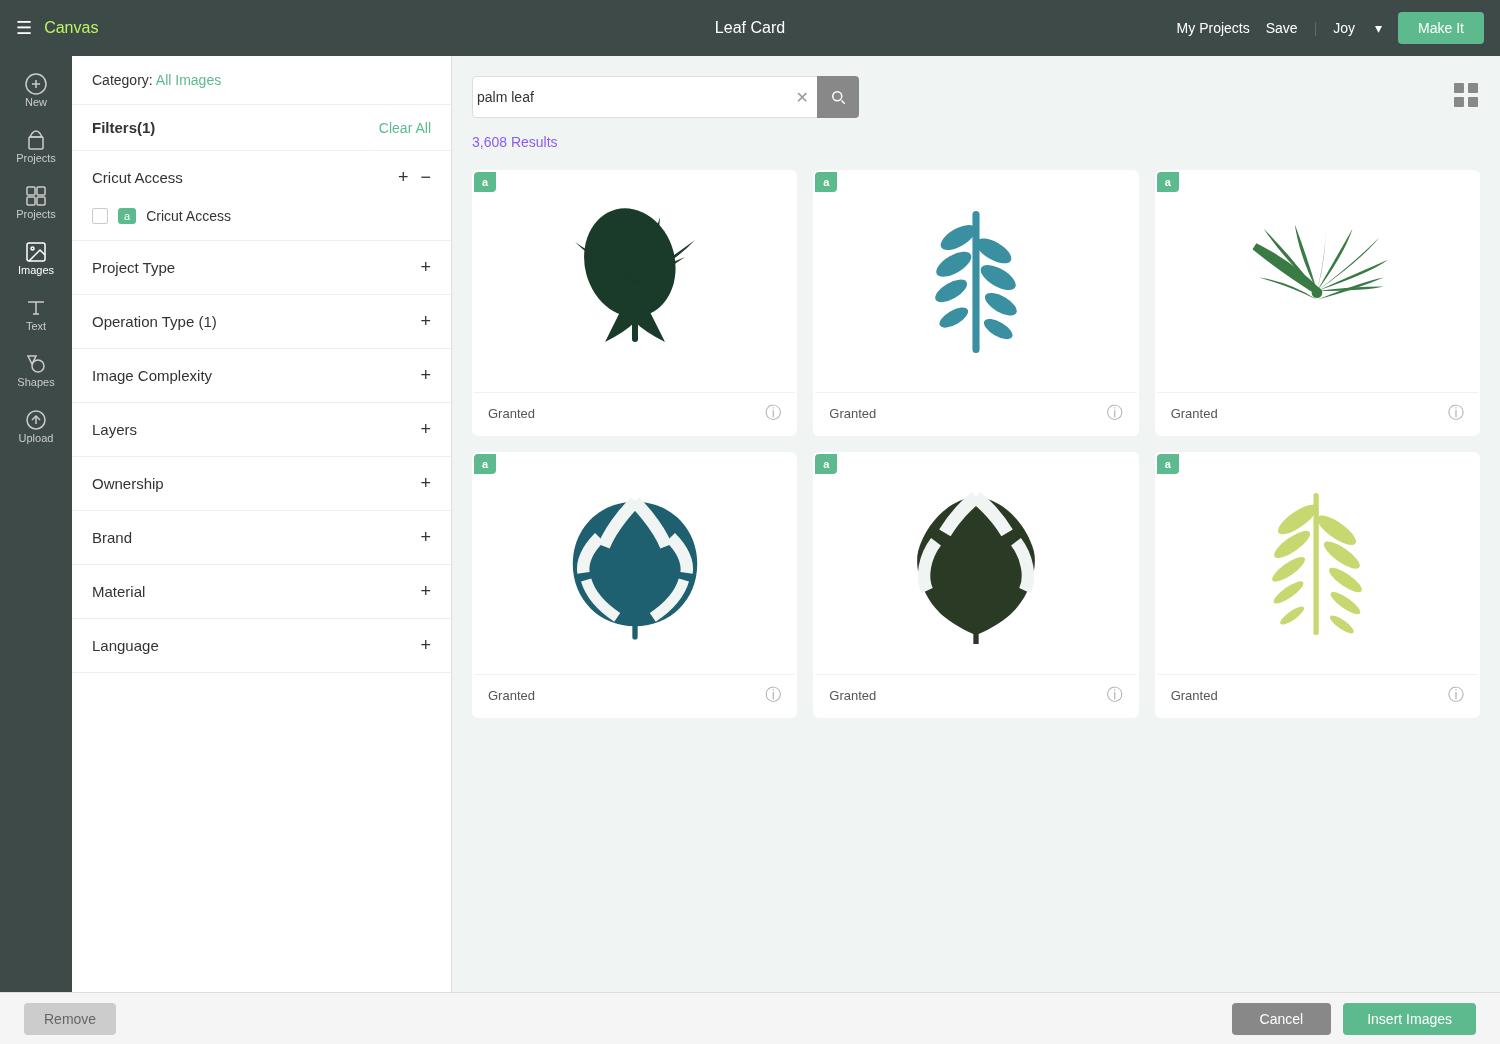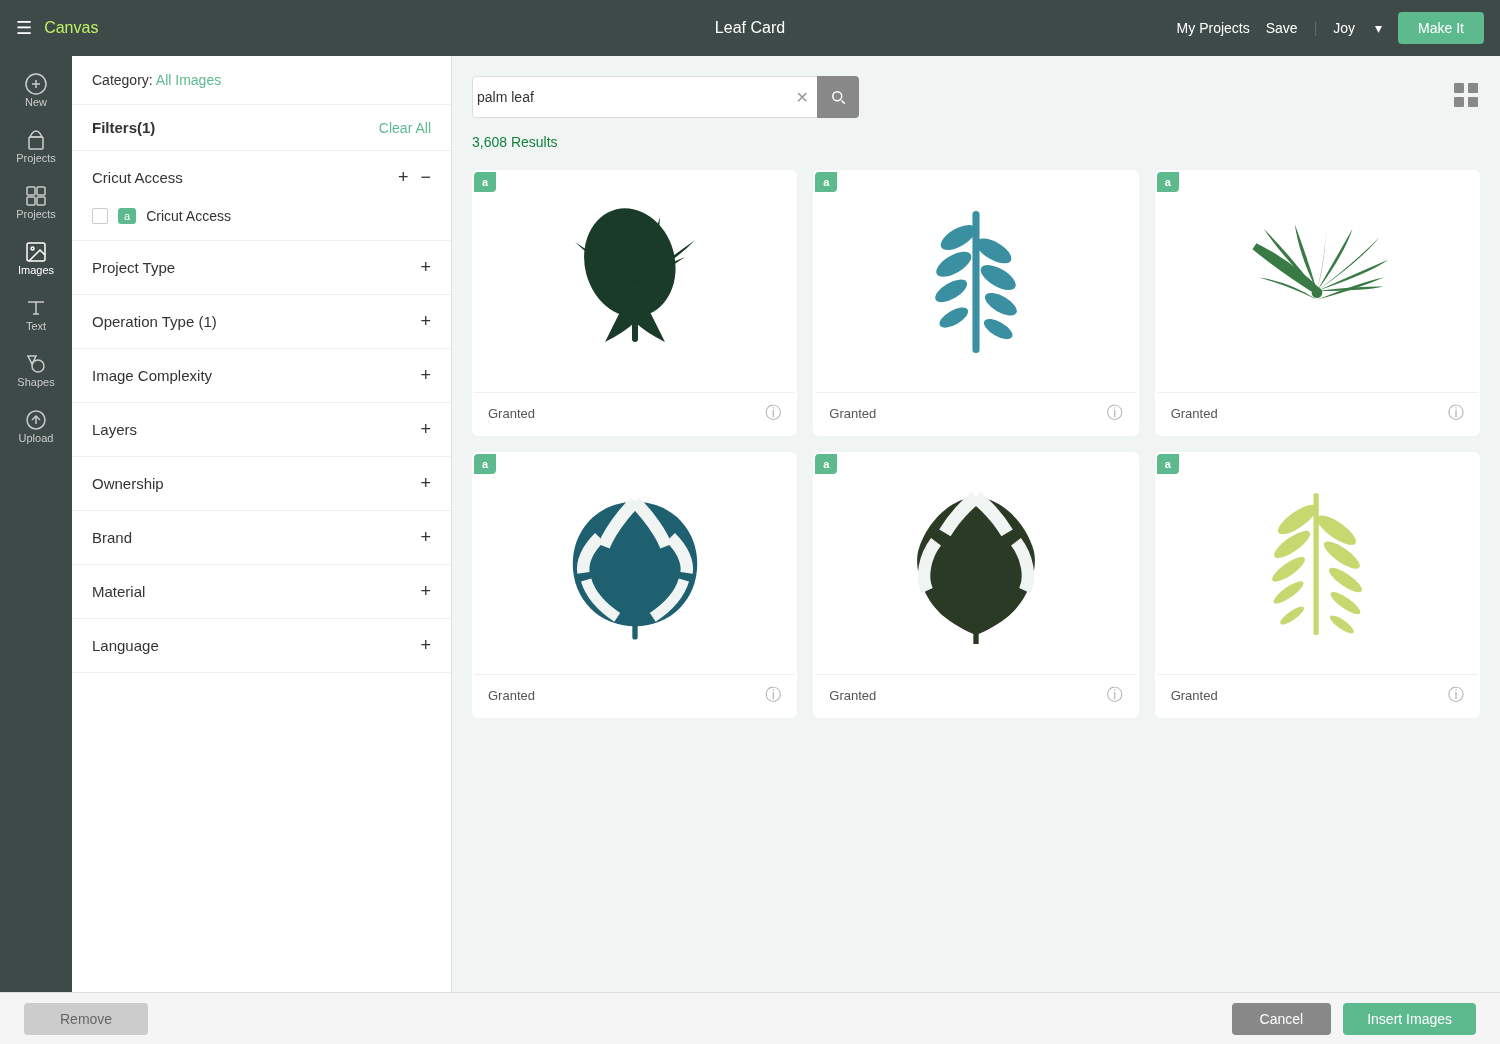--- a/index.html
+++ b/index.html
@@ -85,21 +85,21 @@
     .search-clear { color: #999; cursor: pointer; font-size: 16px; margin-right: 8px; }
     .search-btn {
       background: #888; border: none; border-radius: 0 4px 4px 0; height: 42px;
       width: 42px; cursor: pointer; display: flex; align-items: center; justify-content: center;
       margin-right: -12px;
     }
     .search-btn svg { width: 18px; height: 18px; fill: white; }
     .grid-toggle { margin-left: auto; cursor: pointer; color: #555; }
     .grid-toggle svg { width: 28px; height: 28px; }
 
-    .results-count { font-size: 14px; color: #15803d; margin-bottom: 20px; }
+    .results-count { font-size: 14px; color: #8b5cf6; margin-bottom: 20px; }
 
     
     .image-grid { display: grid; grid-template-columns: repeat(3, 1fr); gap: 16px; }
     .image-card {
       background: white; border-radius: 6px; overflow: hidden; position: relative;
       cursor: pointer; border: 2px solid transparent;
     }
     .image-card-inner { padding: 20px; display: flex; align-items: center; justify-content: center; min-height: 220px; position: relative; }
     .access-tag {
       position: absolute; top: 0; left: 0; background: #5cba8e; color: white;
@@ -115,21 +115,21 @@
     
     .leaf-img { width: 160px; height: 160px; display: flex; align-items: center; justify-content: center; }
 
     
     .bottom-bar {
       height: 52px; background: #f5f5f5; border-top: 1px solid #ddd;
       display: flex; align-items: center; justify-content: space-between; padding: 0 24px;
     }
     .remove-btn {
       background: #ccc; color: #666; border: none; border-radius: 4px;
-      padding: 8px 36px; font-size: 14px; cursor: pointer;
+      padding: 8px 20px; font-size: 14px; cursor: pointer;
     }
     .bottom-right { display: flex; gap: 12px; }
     .cancel-btn {
       background: #888; color: white; border: none; border-radius: 4px;
       padding: 8px 28px; font-size: 14px; cursor: pointer;
     }
     .insert-btn {
       background: #5cba8e; color: white; border: none; border-radius: 4px;
       padding: 8px 24px; font-size: 14px; cursor: pointer;
     }

